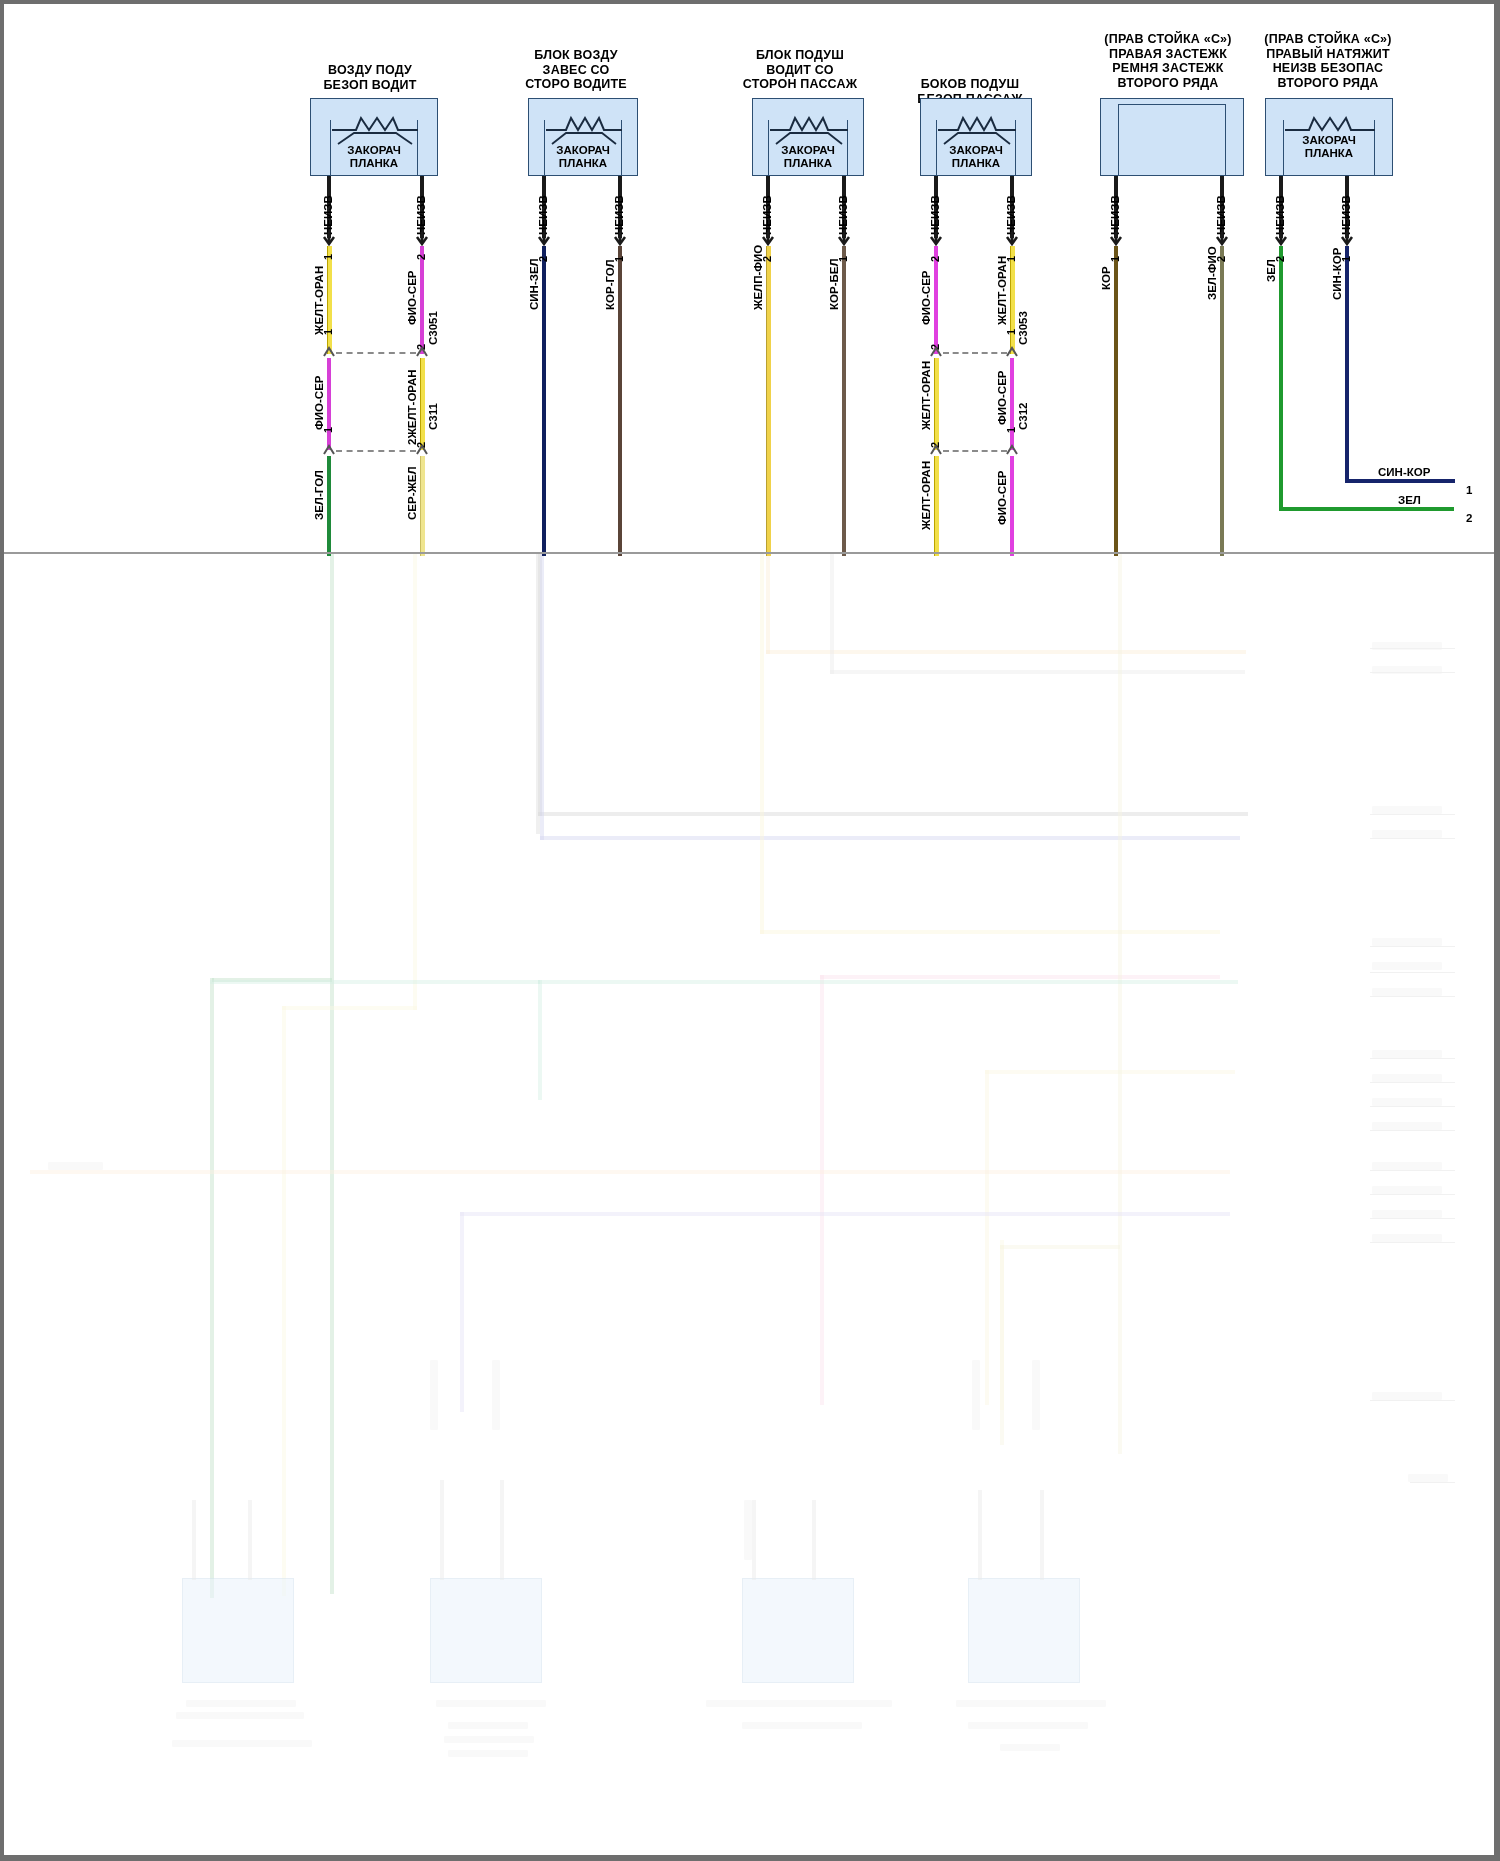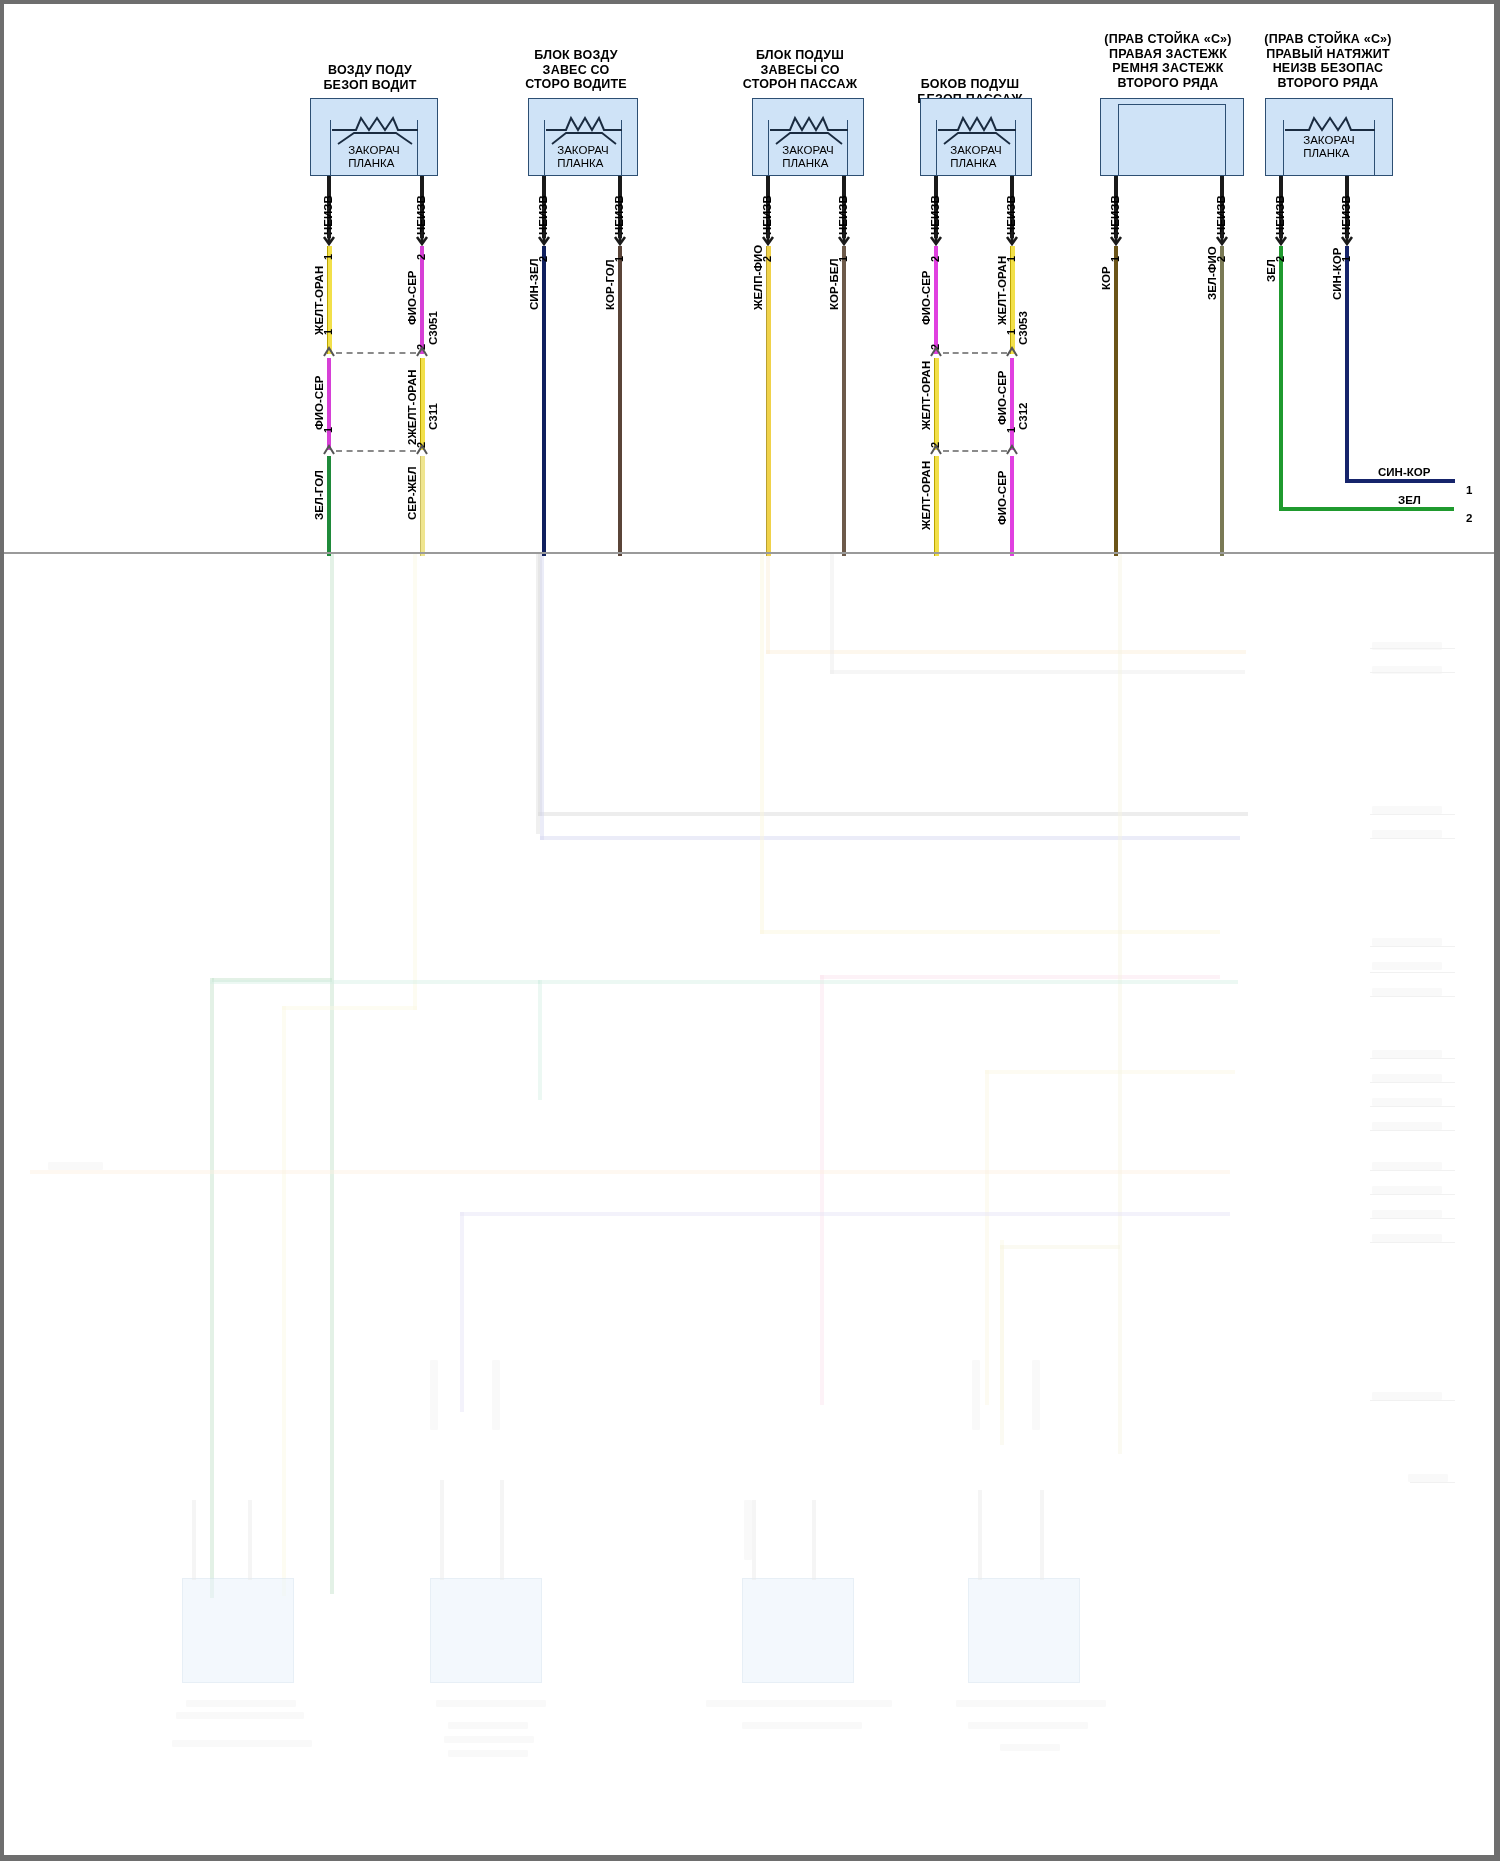--- a/index.html
+++ b/index.html
@@ -14,22 +14,22 @@
   .edgeB{position:absolute;left:0;bottom:0;width:1500px;height:6px;background:#6e6e6e;z-index:90;}
   .gline{position:absolute;left:4px;top:552px;width:1490px;height:2px;background:#9a9a9a;z-index:60;}
 
   .comp{position:absolute;z-index:50;}
   .comp .title{position:absolute;left:50%;transform:translateX(-50%);
     text-align:center;font-size:12.5px;font-weight:bold;color:#000;
     line-height:14.5px;white-space:nowrap;letter-spacing:.2px;}
   .box{position:absolute;background:#cfe3f7;border:1.6px solid #2d4f73;box-sizing:border-box;}
   .inner{position:absolute;border-left:1.6px solid #2d4f73;border-right:1.6px solid #2d4f73;
     border-bottom:1.6px solid #2d4f73;box-sizing:border-box;}
-  .shtxt{position:absolute;left:50%;transform:translateX(-50%);text-align:left;
-    font-size:11.5px;font-weight:normal;color:#000;line-height:13px;white-space:nowrap;}
+  .shtxt{position:absolute;left:50%;transform:translateX(-50%);text-align:center;
+    font-size:11.5px;font-weight:bold;color:#000;line-height:13px;white-space:nowrap;}
   .res{position:absolute;}
   .bar{position:absolute;}
 
   .wire{position:absolute;z-index:45;}
   .vlab{position:absolute;transform-origin:0 0;transform:rotate(-90deg);
     font-size:11.5px;font-weight:bold;color:#000;white-space:nowrap;z-index:55;}
   .vnum{position:absolute;transform-origin:0 0;transform:rotate(-90deg);
     font-size:11px;font-weight:bold;color:#000;white-space:nowrap;z-index:55;}
   .hlab{position:absolute;font-size:11.5px;font-weight:bold;color:#000;white-space:nowrap;z-index:55;}
   .dash{position:absolute;border-top:2px dashed #8a8a8a;z-index:44;}
@@ -282,21 +282,21 @@
       <polyline points="9,1 9,11" stroke="#1a1a1a" stroke-width="3" fill="none"></polyline>
       <polyline points="4,6 9,13 14,6" fill="none" stroke="#1a1a1a" stroke-width="2.5"></polyline>
     </svg>
   <div class="wire" style="left:618px;top:246px;width:3.5px;height:310px;background:#5a4438;"></div>
   <div class="vnum" style="left:613px;top:262px;">1</div>
   <div class="vlab" style="left:604px;top:310px;">КОР-ГОЛ</div>
 
   <div class="comp" style="left:0;top:0;">
     <div class="title" style="left:800px;top:48px;">
       <div>БЛОК ПОДУШ</div>
-      <div>ЗАВЕСЫ СО</div>
+      <div>ВОДИТ СО</div>
       <div>СТОРОН ПАССАЖ</div>
     </div>
     <div class="box" style="left:752px;top:98px;width:112px;height:78px;"></div>
     <div class="inner" style="left:768px;top:120px;width:80px;height:56px;"></div>
     <svg class="res" style="left:768px;top:110px;" width="82" height="22">
       <polyline points="2,20 22,20 27,8 34,20 41,8 48,20 55,8 60,20 80,20" fill="none" stroke="#1a2b40" stroke-width="2"></polyline>
     </svg>
     <svg class="bar" style="left:774px;top:130px;" width="70" height="16">
       <polyline points="2,14 16,3 54,3 68,14" fill="none" stroke="#1a2b40" stroke-width="1.8"></polyline>
     </svg>

